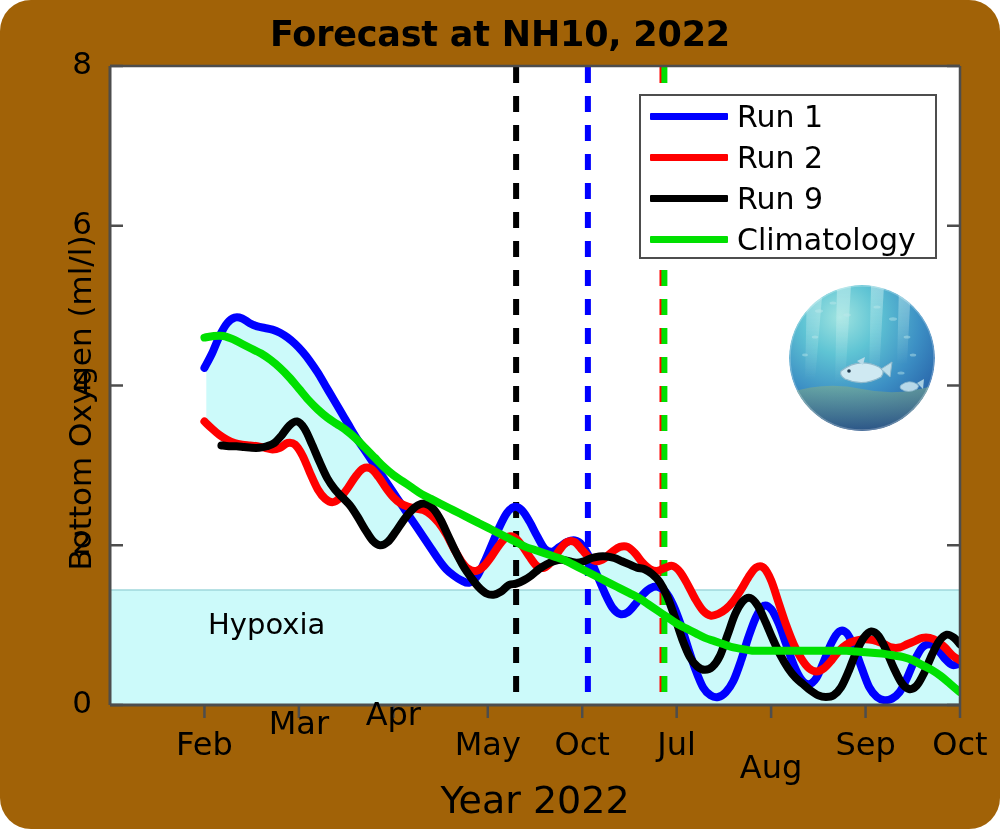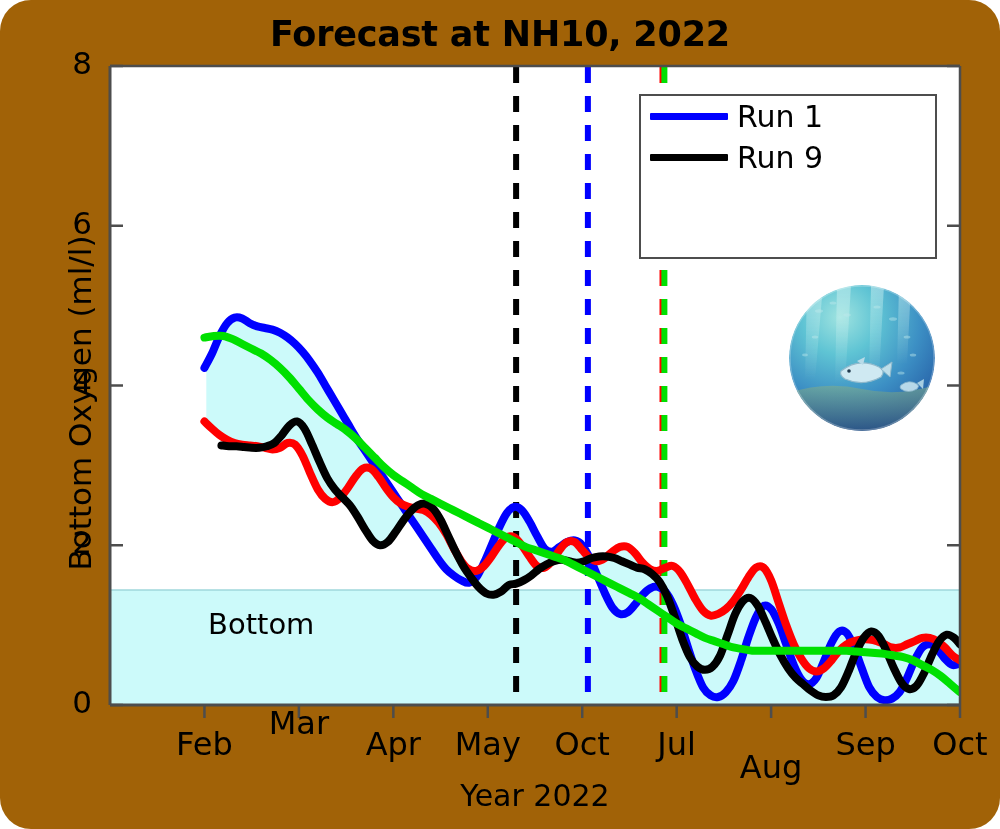--- a/index.html
+++ b/index.html
@@ -43,21 +43,21 @@
     font-size: 31px;
     color: #000000;
     font-family: "DejaVu Sans", sans-serif;
     white-space: nowrap;
   }
   #xlabel {
     position: absolute;
     left: 110px; top: 778px;
     width: 850px;
     text-align: center;
-    font-size: 30px;
+    font-size: 38px;
     color: #000000;
     font-family: "DejaVu Sans", sans-serif;
   }
   .ytick-label {
     position: absolute;
     width: 50px;
     text-align: right;
     font-size: 31px;
     color: #000000;
     font-family: "DejaVu Sans", sans-serif;
@@ -219,39 +219,47 @@
   <div id="ytick-labels">
       <div class="ytick-label" style="left: 42px; top: 684px;">0</div>
       <div class="ytick-label" style="left: 42px; top: 524.25px;">2</div>
       <div class="ytick-label" style="left: 42px; top: 364.5px;">4</div>
       <div class="ytick-label" style="left: 42px; top: 204.75px;">6</div>
       <div class="ytick-label" style="left: 42px; top: 45px;">8</div>
     </div>
   <div id="xtick-labels">
       <div class="xtick-label" style="left: 144.444px; top: 725px;">Feb</div>
       <div class="xtick-label" style="left: 238.889px; top: 704px;">Mar</div>
-      <div class="xtick-label" style="left: 333.333px; top: 725px;">Apr</div>
+      <div class="xtick-label" style="left: 333.333px; top: 695px;">Apr</div>
       <div class="xtick-label" style="left: 427.778px; top: 725px;">May</div>
       <div class="xtick-label" style="left: 522.222px; top: 725px;">Oct</div>
       <div class="xtick-label" style="left: 616.667px; top: 725px;">Jul</div>
       <div class="xtick-label" style="left: 711.111px; top: 725px; margin-top: 23px;">Aug</div>
       <div class="xtick-label" style="left: 805.556px; top: 725px;">Sep</div>
       <div class="xtick-label" style="left: 900px; top: 725px;">Oct</div>
     </div>
 
-  <div id="hypoxia-label">Bottom</div>
+  <div id="hypoxia-label">Hypoxia</div>
 
   <div id="legend-box">
     <div class="legend-row">
       <span class="legend-swatch" style="background:#0000FF"></span>
       <span class="legend-text">Run 1</span>
     </div>
     <div class="legend-row">
+      <span class="legend-swatch" style="background:#FF0000"></span>
+      <span class="legend-text">Run 2</span>
+    </div>
+    <div class="legend-row">
       <span class="legend-swatch" style="background:#000000"></span>
       <span class="legend-text">Run 9</span>
+    </div>
+    <div class="legend-row">
+      <span class="legend-swatch" style="background:#00E000"></span>
+      <span class="legend-text">Climatology</span>
     </div>
   </div>
 
   <div id="logo">
     <svg width="146" height="146" viewBox="0 0 146 146">
       <circle cx="73" cy="73" r="73" fill="url(#oceanGrad)"></circle>
       <g opacity="0.55">
         <polygon points="18,0 34,0 26,96 16,96" fill="url(#rayGrad)"></polygon>
         <polygon points="48,0 62,0 56,100 46,100" fill="url(#rayGrad)"></polygon>
         <polygon points="82,0 95,0 90,92 80,92" fill="url(#rayGrad)"></polygon>

